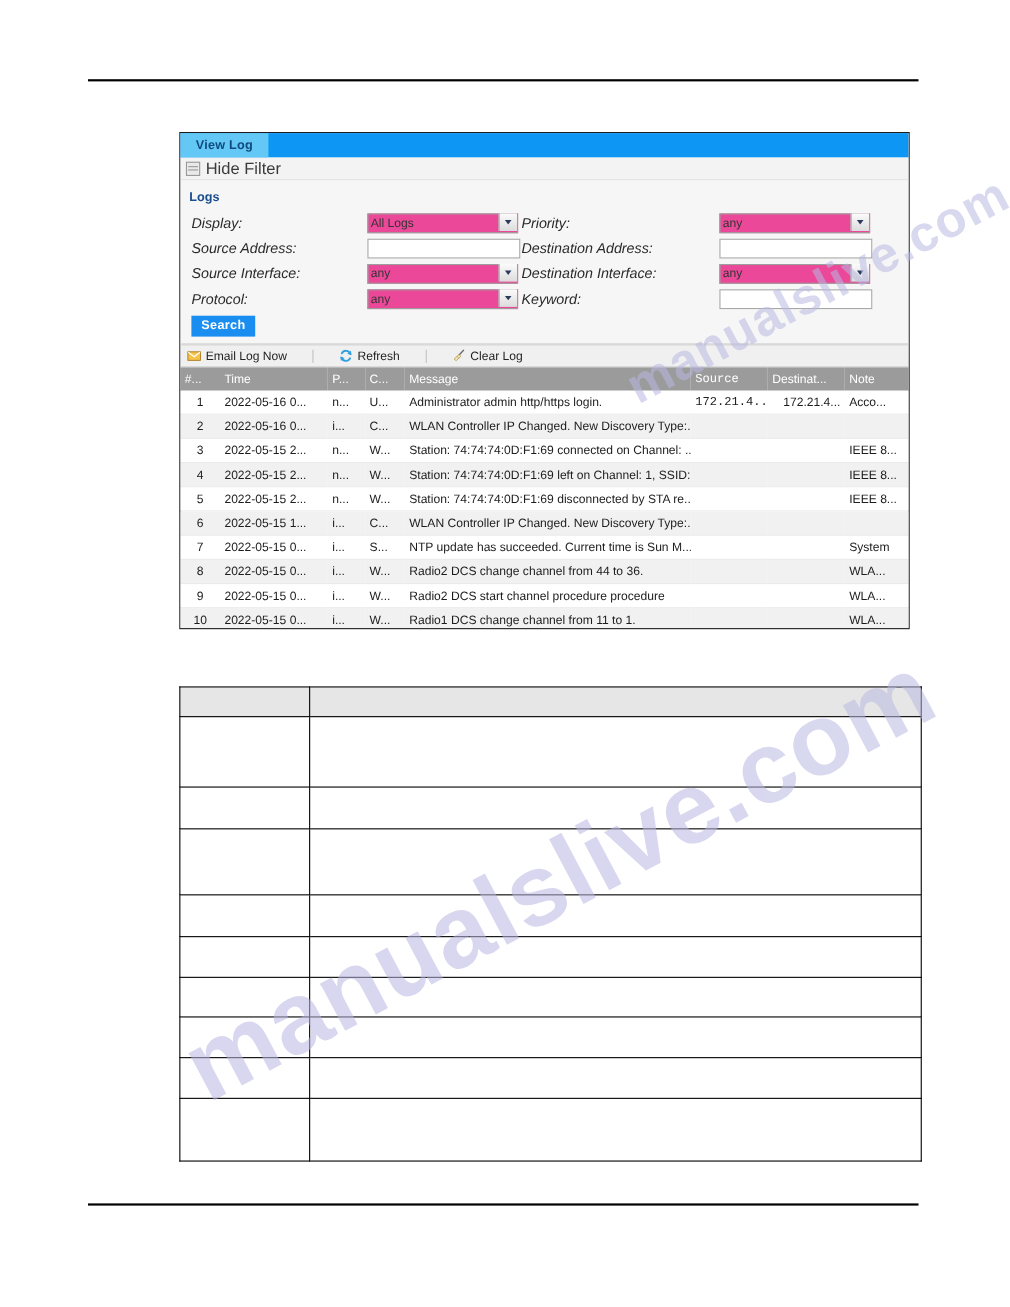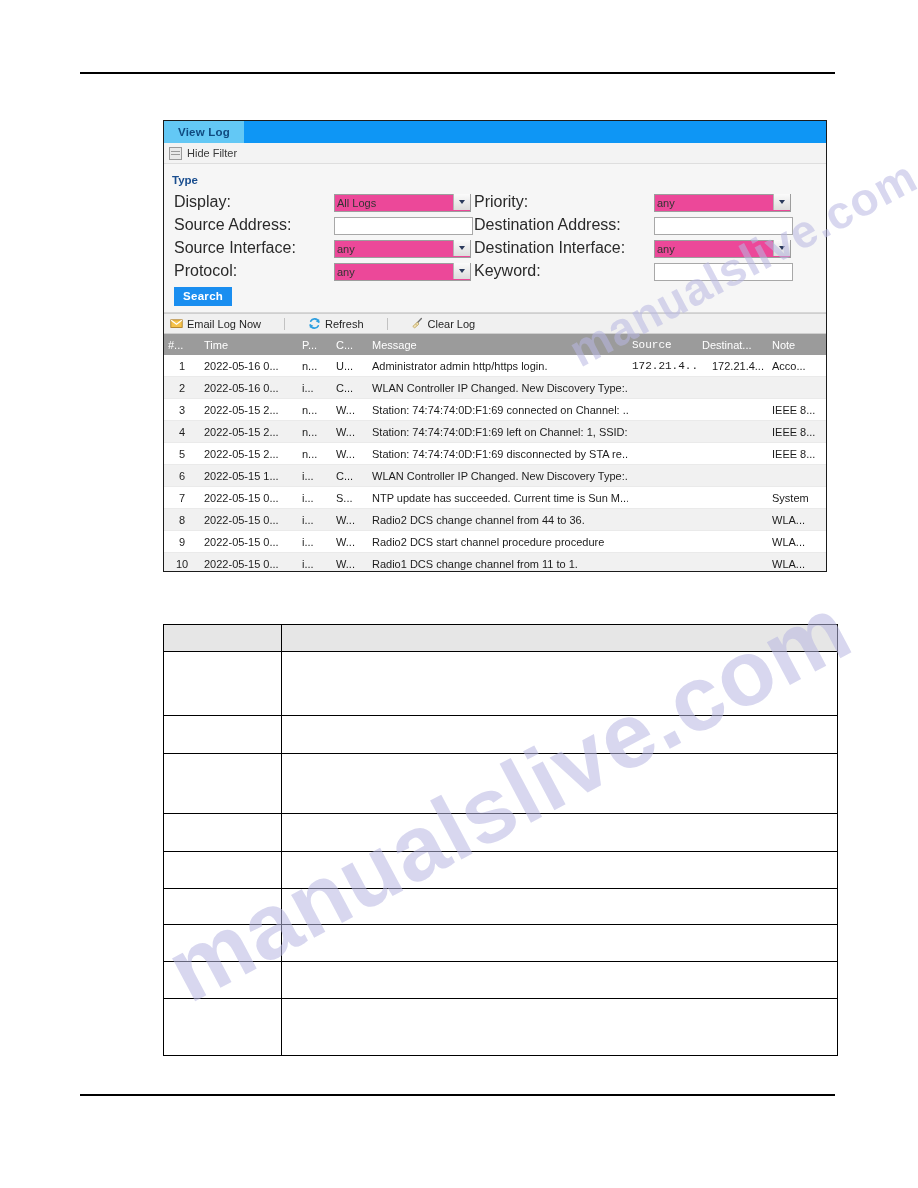--- a/index.html
+++ b/index.html
@@ -104,21 +104,21 @@
   .hf-icon::before, .hf-icon::after {
     content: "";
     position: absolute;
     left: 1px; right: 1px;
     height: 1px;
     background: #9a9a9a;
   }
   .hf-icon::before { top: 3px; }
   .hf-icon::after  { top: 6px; }
   .hf-label {
-    font-size: 11px;
+    font-size: 15px;
     color: #3a3a3a;
   }
 
   
   .formregion {
     background: #f6f6f6;
     padding: 10px 0 6px 0;
     border-bottom: 1px solid #d7d7d7;
   }
   .logs-title {
@@ -128,22 +128,23 @@
     padding: 0 0 7px 8px;
   }
   .formgrid {
     display: grid;
     grid-template-columns: 160px 140px 180px 145px;
     row-gap: 5px;
     padding-left: 10px;
     align-items: center;
   }
   .flabel {
-    font-size: 16px;
+    font-size: 13px;
     color: #2a2a2a;
+    font-style: italic;
   }
   .fctl { height: 18px; }
 
   select.sel {
     width: 137px;
     height: 18px;
     font-size: 11px;
     font-family: "Liberation Sans", sans-serif;
     color: #333;
     border: 1px solid #9d9d9d;
@@ -313,21 +314,21 @@
       <span>View Log</span>
     </div>
   </div>
 
   <div class="filterbar">
     <span class="hf-icon"></span>
     <span class="hf-label">Hide Filter</span>
   </div>
 
   <div class="formregion">
-    <div class="logs-title">Type</div>
+    <div class="logs-title">Logs</div>
 
     <div class="formgrid">
 
       <div class="flabel">Display:</div>
       <div class="fctl">
         <div class="selwrap">
           <select class="sel">
             <option>All Logs</option>
           </select>
           <span class="arrowbox"></span>

